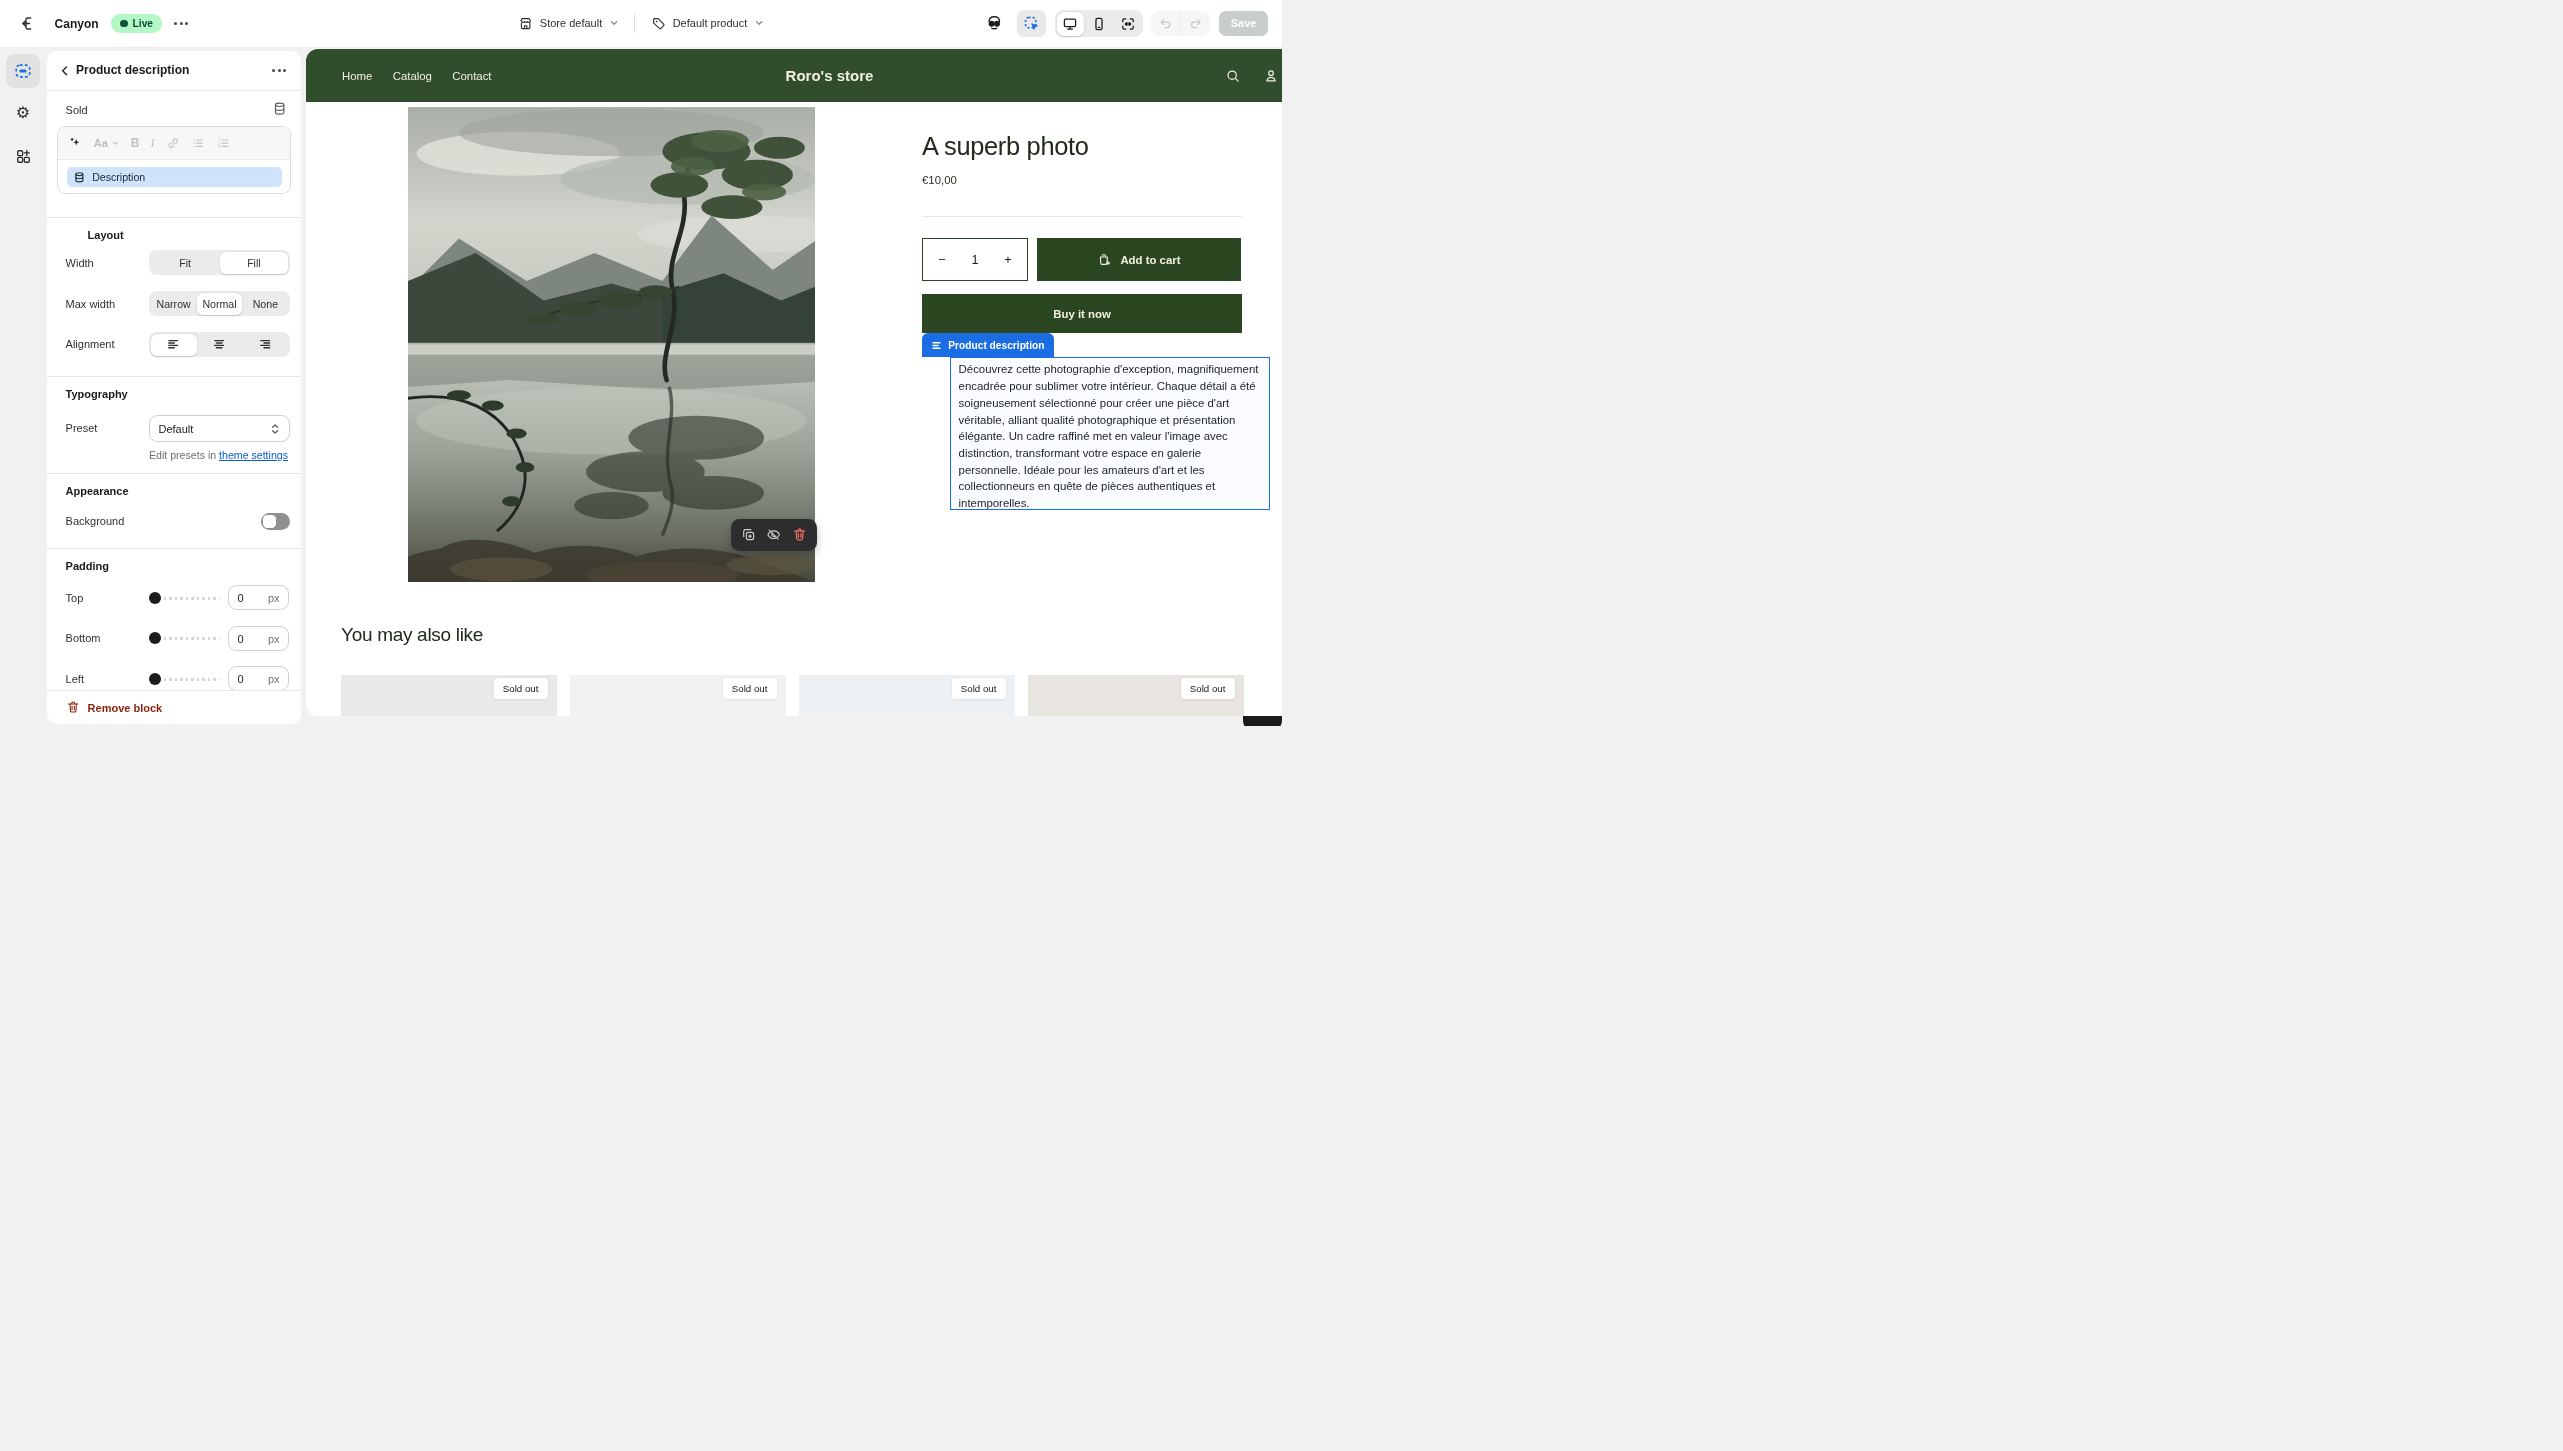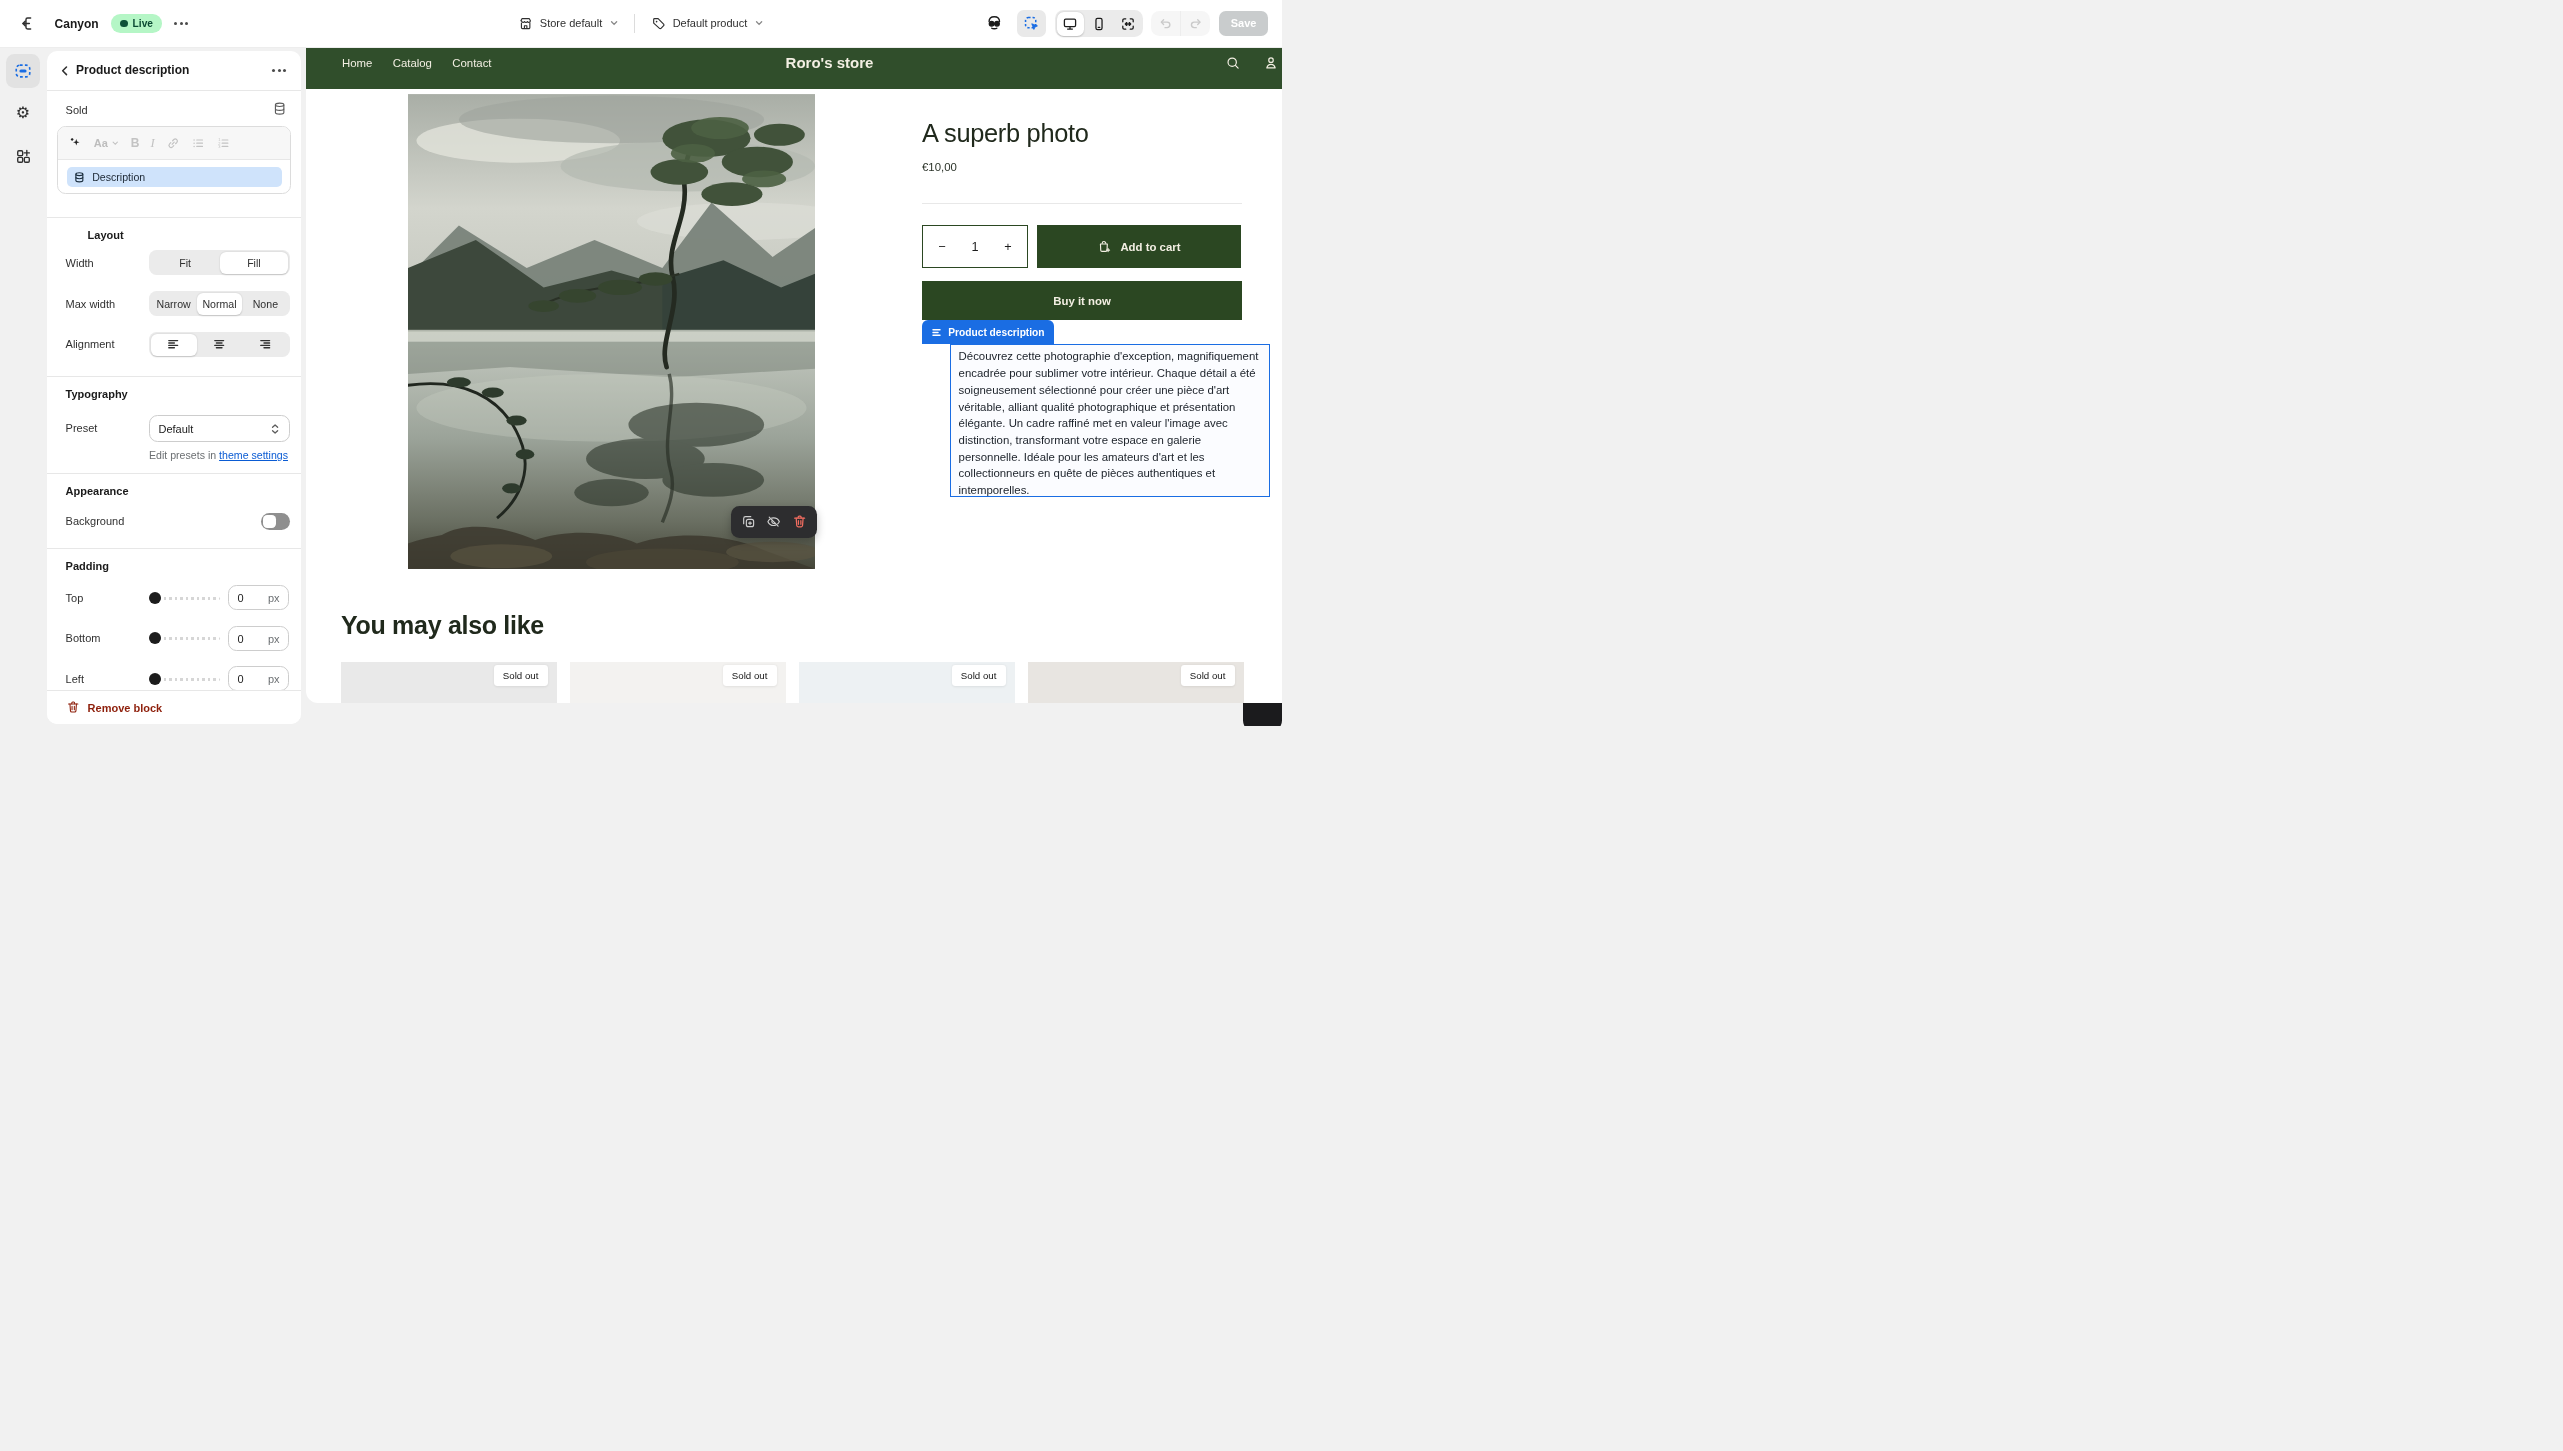--- a/index.html
+++ b/index.html
@@ -56,36 +56,36 @@
   .toggle .knob{position:absolute;left:1.7px;top:1.7px;width:13.6px;height:13.6px;border-radius:4.2px;background:#fff;}
   .slider{position:absolute;width:71px;height:12.7px;}
   .slider .track{position:absolute;left:4.2px;right:0;top:5.1px;height:2.5px;border-radius:1.7px;background:repeating-linear-gradient(90deg,#d6d6d6 0 2.1px,transparent 2.1px 5.5px);}
   .slider .knob{position:absolute;left:0;top:0.4px;width:12px;height:12px;border-radius:50%;background:#1c1c1c;}
   .pxinput{position:absolute;width:61px;height:25.4px;border:0.8px solid #cdcdcd;border-radius:8.5px;background:#fff;display:flex;align-items:center;justify-content:space-between;padding:0 8.5px;box-sizing:border-box;font-size:11px;color:#1a1a1a;}
   .pxinput .unit{color:#6b6f72;}
   .panel-footer{position:absolute;left:0;bottom:0;width:100%;height:34px;background:#fff;border-top:0.8px solid #e7e7e7;display:flex;align-items:center;gap:7.6px;padding:0 18.6px;box-sizing:border-box;z-index:3;}
   .remove-lbl{font-size:11px;font-weight:600;color:#8e1f0b;}
   
   .blob{position:absolute;right:0px;bottom:-5.1px;width:39px;height:39px;border-radius:10.2px;background:#1b1b1d;z-index:1;}
-  .preview{position:absolute;left:306px;top:36px;width:1047px;height:667px;background:#ffffff;border-radius:12px;overflow:hidden;z-index:2;}
+  .preview{position:absolute;left:306px;top:49px;width:1047px;height:667px;background:#ffffff;border-radius:12px;overflow:hidden;z-index:2;}
   .sf-header{position:absolute;left:0;top:0;width:100%;height:53px;background:#304e2b;display:flex;align-items:center;}
   .sf-nav{position:absolute;left:36px;display:flex;gap:20.3px;}
   .sf-nav span{font-size:11.4px;color:#f3efe3;}
   .sf-store{position:absolute;left:0;width:100%;text-align:center;font-size:15px;font-weight:700;color:#f3efe3;}
   .sf-icons{position:absolute;right:36px;display:flex;gap:22px;align-items:center;}
   .prod-title{position:absolute;left:616px;top:83px;font-size:25.4px;font-weight:500;letter-spacing:-0.3px;color:#20291c;}
   .prod-price{position:absolute;left:616px;top:125px;font-size:11.4px;color:#2c342a;}
   .prod-div{position:absolute;left:616px;top:167px;width:320px;height:0.8px;background:#e8e8e8;}
   .qty{position:absolute;left:616px;top:189px;width:106px;height:43px;border:0.8px solid #2b4722;box-sizing:border-box;display:flex;align-items:center;justify-content:space-between;padding:0 15.3px;font-size:12.7px;color:#1c1c1c;background:#fff;}
   .cart-btn{position:absolute;left:731px;top:189px;width:204px;height:43px;background:#2b4722;display:flex;align-items:center;justify-content:center;gap:7.6px;color:#f3efe3;font-size:11.4px;font-weight:600;}
   .buy-btn{position:absolute;left:616px;top:245px;width:320px;height:39px;background:#2b4722;display:flex;align-items:center;justify-content:center;color:#f3efe3;font-size:11.4px;font-weight:600;}
   .blk-label{position:absolute;left:616px;top:284px;height:24px;background:#1a6de3;border-radius:6px 6px 0 0;display:flex;align-items:center;gap:6px;padding:0 9.3px;color:#fff;font-size:10.2px;font-weight:600;z-index:3;}
   .desc-box{position:absolute;left:616px;top:308px;width:320px;height:153px;border:1.7px solid #1a6de3;background:#fbfcff;box-sizing:border-box;padding:3.4px 7.6px;font-size:11.4px;line-height:16.7px;color:#20262e;overflow:hidden;z-index:2;margin-left:28px;}
   .float-bar{position:absolute;left:425px;top:470px;width:86px;height:32px;background:#2d2d2f;border-radius:8.5px;display:flex;align-items:center;justify-content:space-evenly;box-shadow:0 3.4px 8.5px rgba(0,0,0,.25);}
-  .also-title{position:absolute;left:35px;top:575px;font-size:25px;font-weight:700;letter-spacing:-0.3px;color:#20291c;}
+  .also-title{position:absolute;left:35px;top:575px;font-size:19px;font-weight:400;letter-spacing:-0.3px;color:#20291c;}
   .pcard{position:absolute;top:626px;width:216px;height:170px;overflow:hidden;}
   .pcard .img{position:absolute;inset:0;}
   .soldout{position:absolute;top:2.5px;right:9.3px;background:#ffffff;border-radius:3.4px;padding:5.1px 9.3px;font-size:9.7px;color:#141414;box-shadow:0 0.8px 2.5px rgba(0,0,0,.08);}
   svg{display:block;}
 </style>
 </head>
 <body>
 
 <div class="stage">
 

